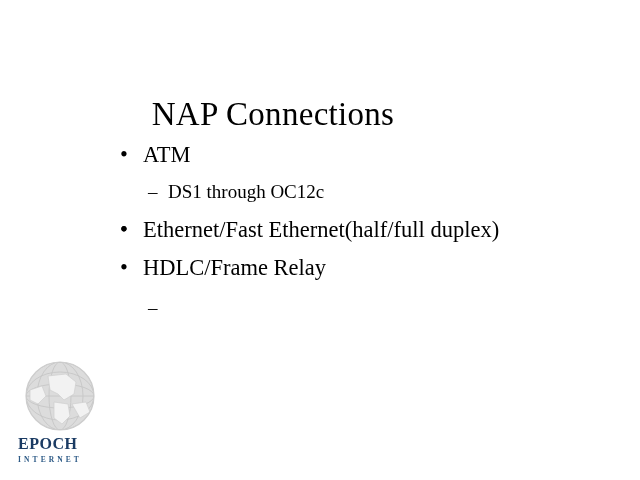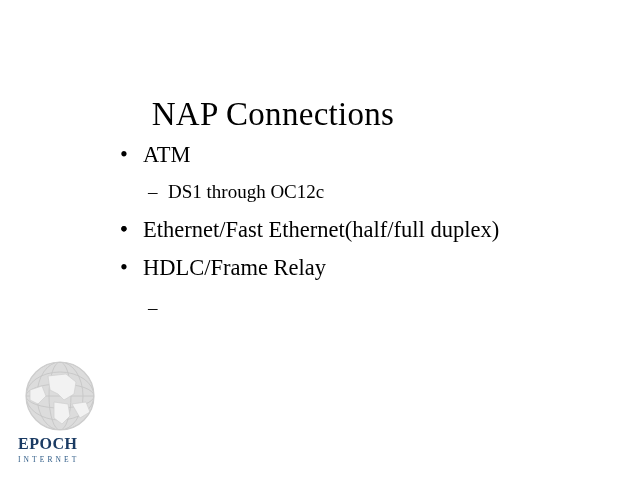--- a/index.html
+++ b/index.html
@@ -104,21 +104,21 @@
     font-size: 16px;
     font-weight: bold;
     letter-spacing: 0.5px;
     color: #1b3b63;
     line-height: 19px;
     display: block;
   }
   #logo-internet {
     font-family: "Liberation Serif", "DejaVu Serif", serif;
     font-size: 7.5px;
-    font-weight: normal;
+    font-weight: bold;
     letter-spacing: 3.1px;
     color: #2d5a86;
     line-height: 11px;
     display: block;
     margin-top: 1px;
   }
 </style>
 </head>
 <body>
 

